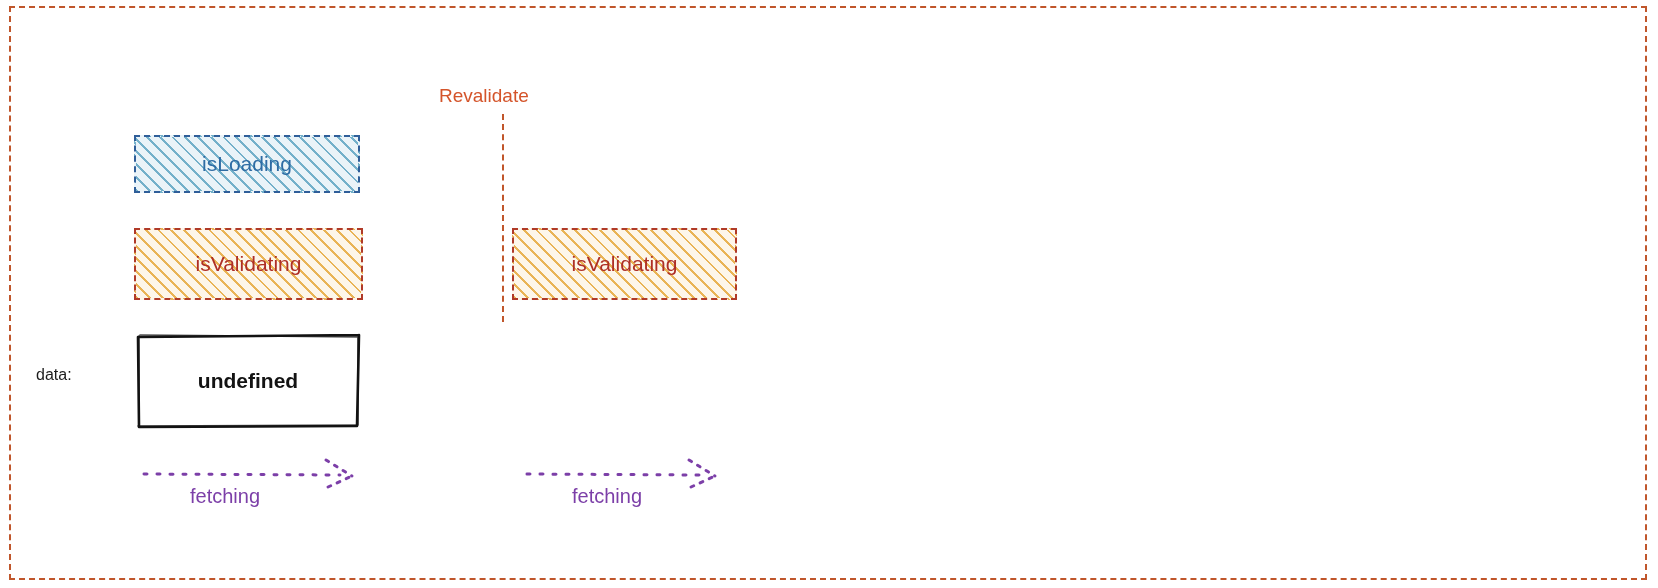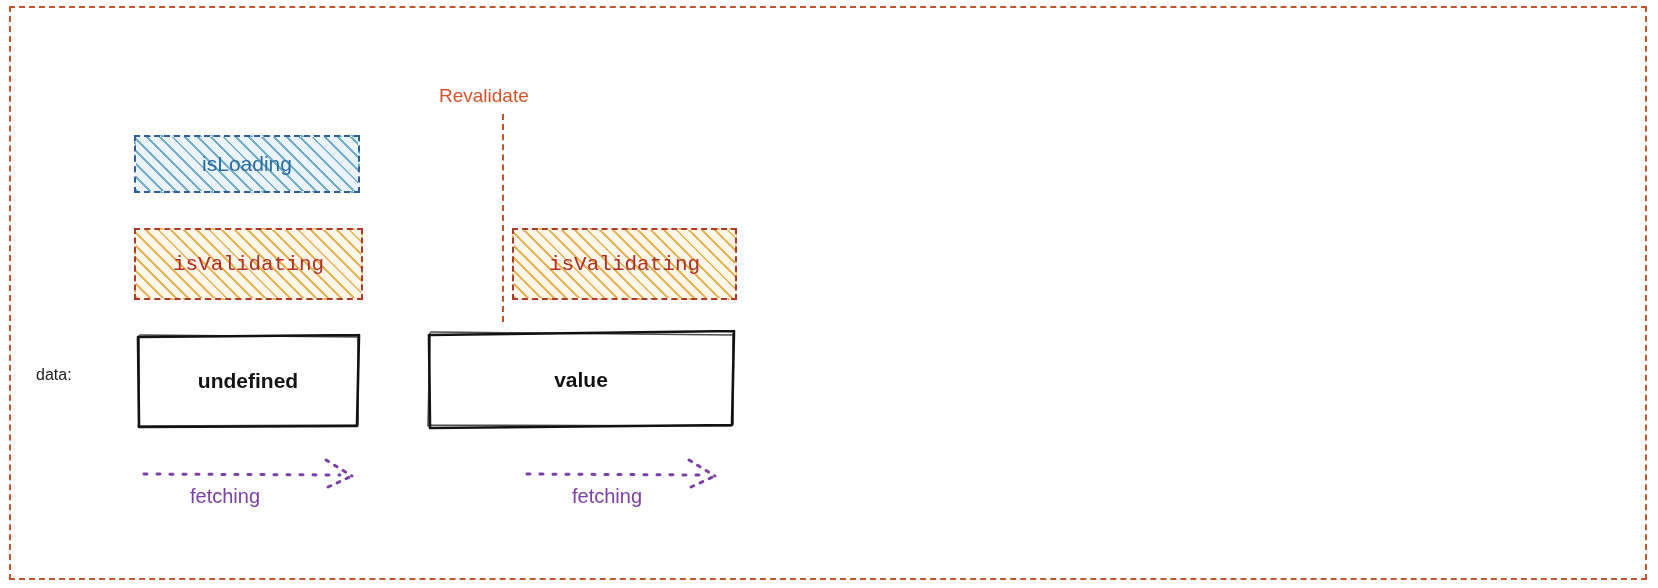--- a/index.html
+++ b/index.html
@@ -102,21 +102,20 @@
   .box-validating-1, .box-validating-2 {
     border: 2px dashed #b03a28;
     color: #ae2f26;
     background-color: #fdf6ea;
     background-image: repeating-linear-gradient(
         45deg,
         rgba(232,176,78,0.95) 0px,
         rgba(232,176,78,0.95) 2px,
         rgba(255,255,255,0) 2px,
         rgba(255,255,255,0) 9px);
-    font-family: Liberation Mono, monospace;
   }
 
   
   .data-label {
     position: absolute;
     left: 36px;
     top: 366px;
     font-size: 16px;
     color: #1d1d1d;
     white-space: nowrap;
@@ -199,27 +198,20 @@
   <div class="data-label">data:</div>
 
   <div class="value-box vb-undefined">
     <svg width="224" height="95" viewBox="0 0 224 95">
       <path d="M2,4 L223,2 M223,2 L221,93 M221,93 L3,94 M3,94 L2,4" fill="none" stroke="#131313" stroke-width="2.6" stroke-linecap="round"></path>
       <path d="M4,2 L222,4 M222,4 L222,92 M220,92 L2,93 M3,92 L3,3" fill="none" stroke="#131313" stroke-width="1.6" stroke-linecap="round" opacity="0.75"></path>
     </svg>
     <div class="vb-label">undefined</div>
   </div>
 
-  <div class="value-box vb-value">
-    <svg width="310" height="101" viewBox="0 0 310 101">
-      <path d="M3,6 L308,2 M308,2 L306,96 M306,96 L4,99 M4,99 L3,6" fill="none" stroke="#131313" stroke-width="2.6" stroke-linecap="round"></path>
-      <path d="M5,3 L307,6 M307,5 L307,95 M305,97 L2,96 M2,97 L4,4" fill="none" stroke="#131313" stroke-width="1.6" stroke-linecap="round" opacity="0.75"></path>
-    </svg>
-    <div class="vb-label">value</div>
-  </div>
 
 
   <div class="fetch-group fetch-1">
     <svg width="215" height="30" viewBox="0 0 215 30">
       <path d="M0,16 L196,17" fill="none" stroke="#7c3fa8" stroke-width="3" stroke-linecap="round" stroke-dasharray="3 10"></path>
       <path d="M182,2 L208,18" fill="none" stroke="#7c3fa8" stroke-width="3" stroke-linecap="round" stroke-dasharray="3 7"></path>
       <path d="M184,29 L208,18" fill="none" stroke="#7c3fa8" stroke-width="3" stroke-linecap="round" stroke-dasharray="3 7"></path>
     </svg>
   </div>
   <div class="fetch-label fl-1">fetching</div>

